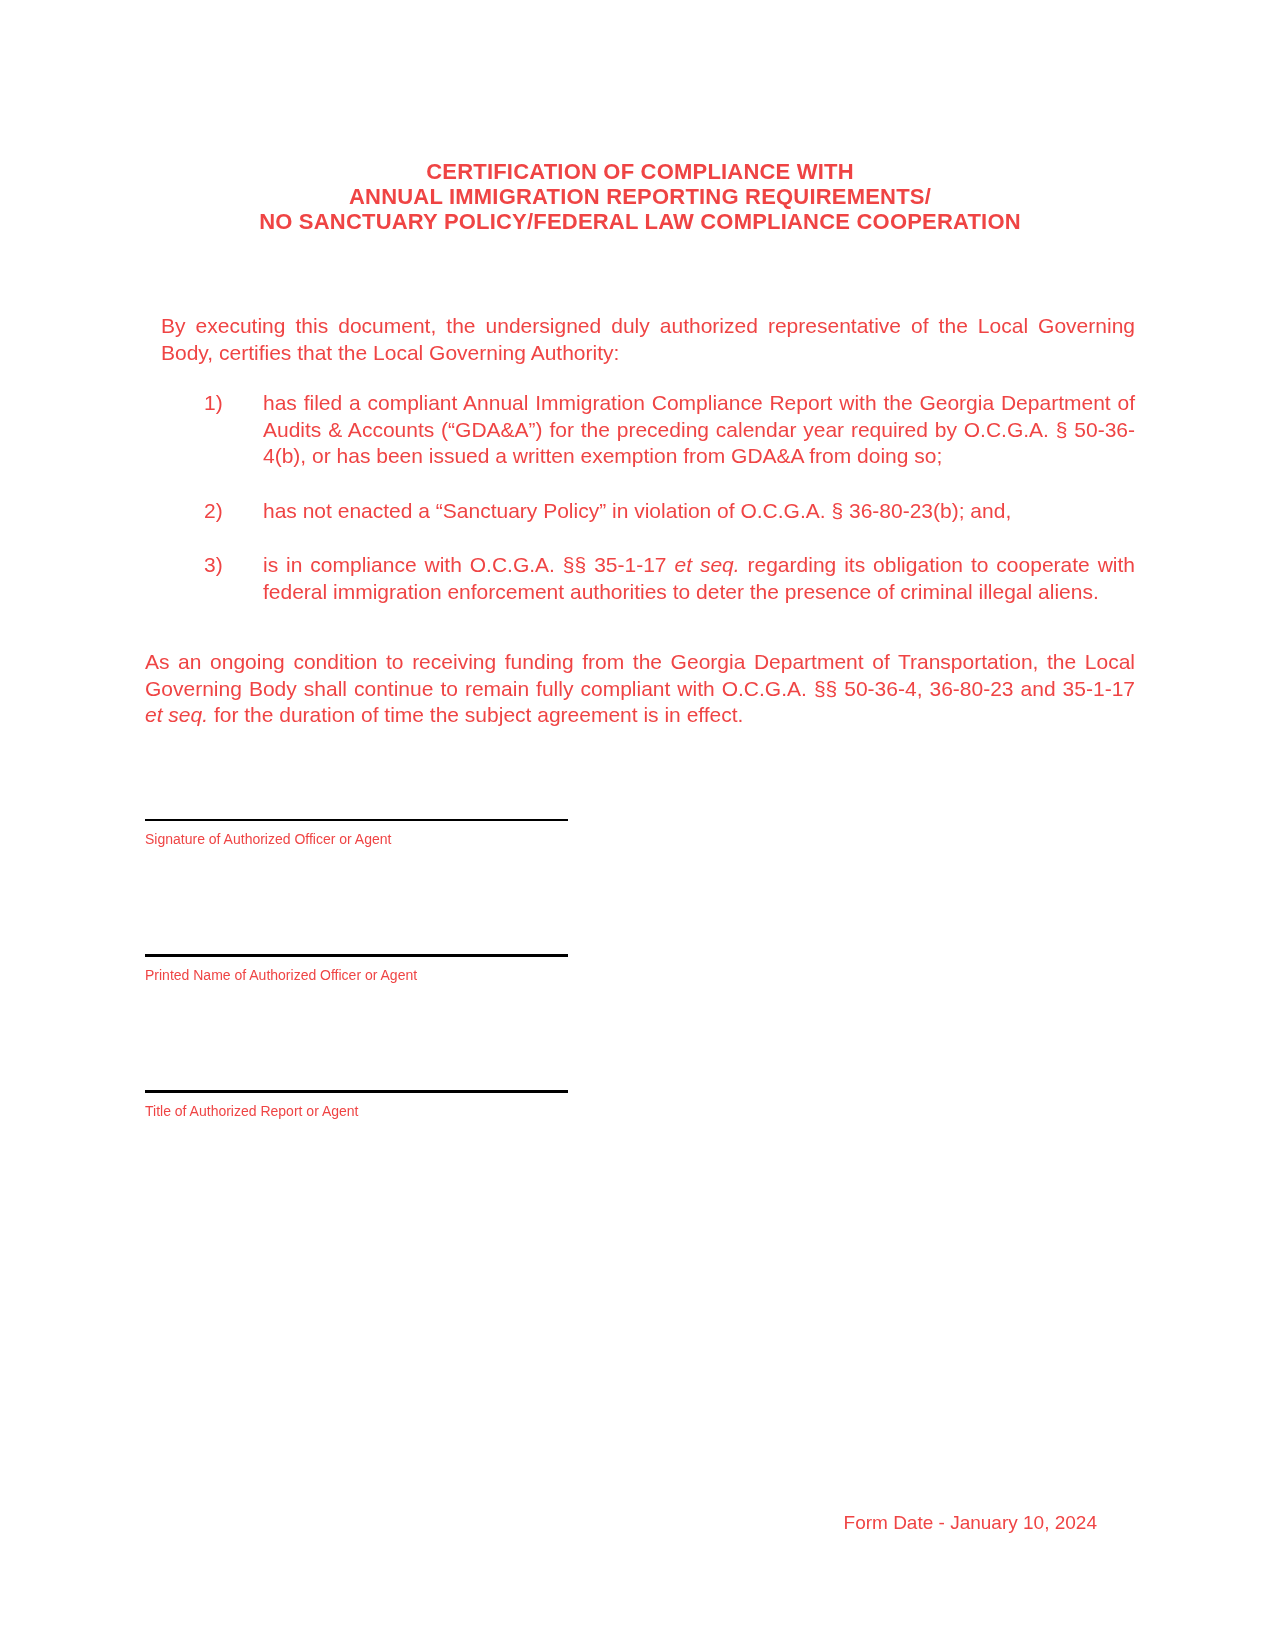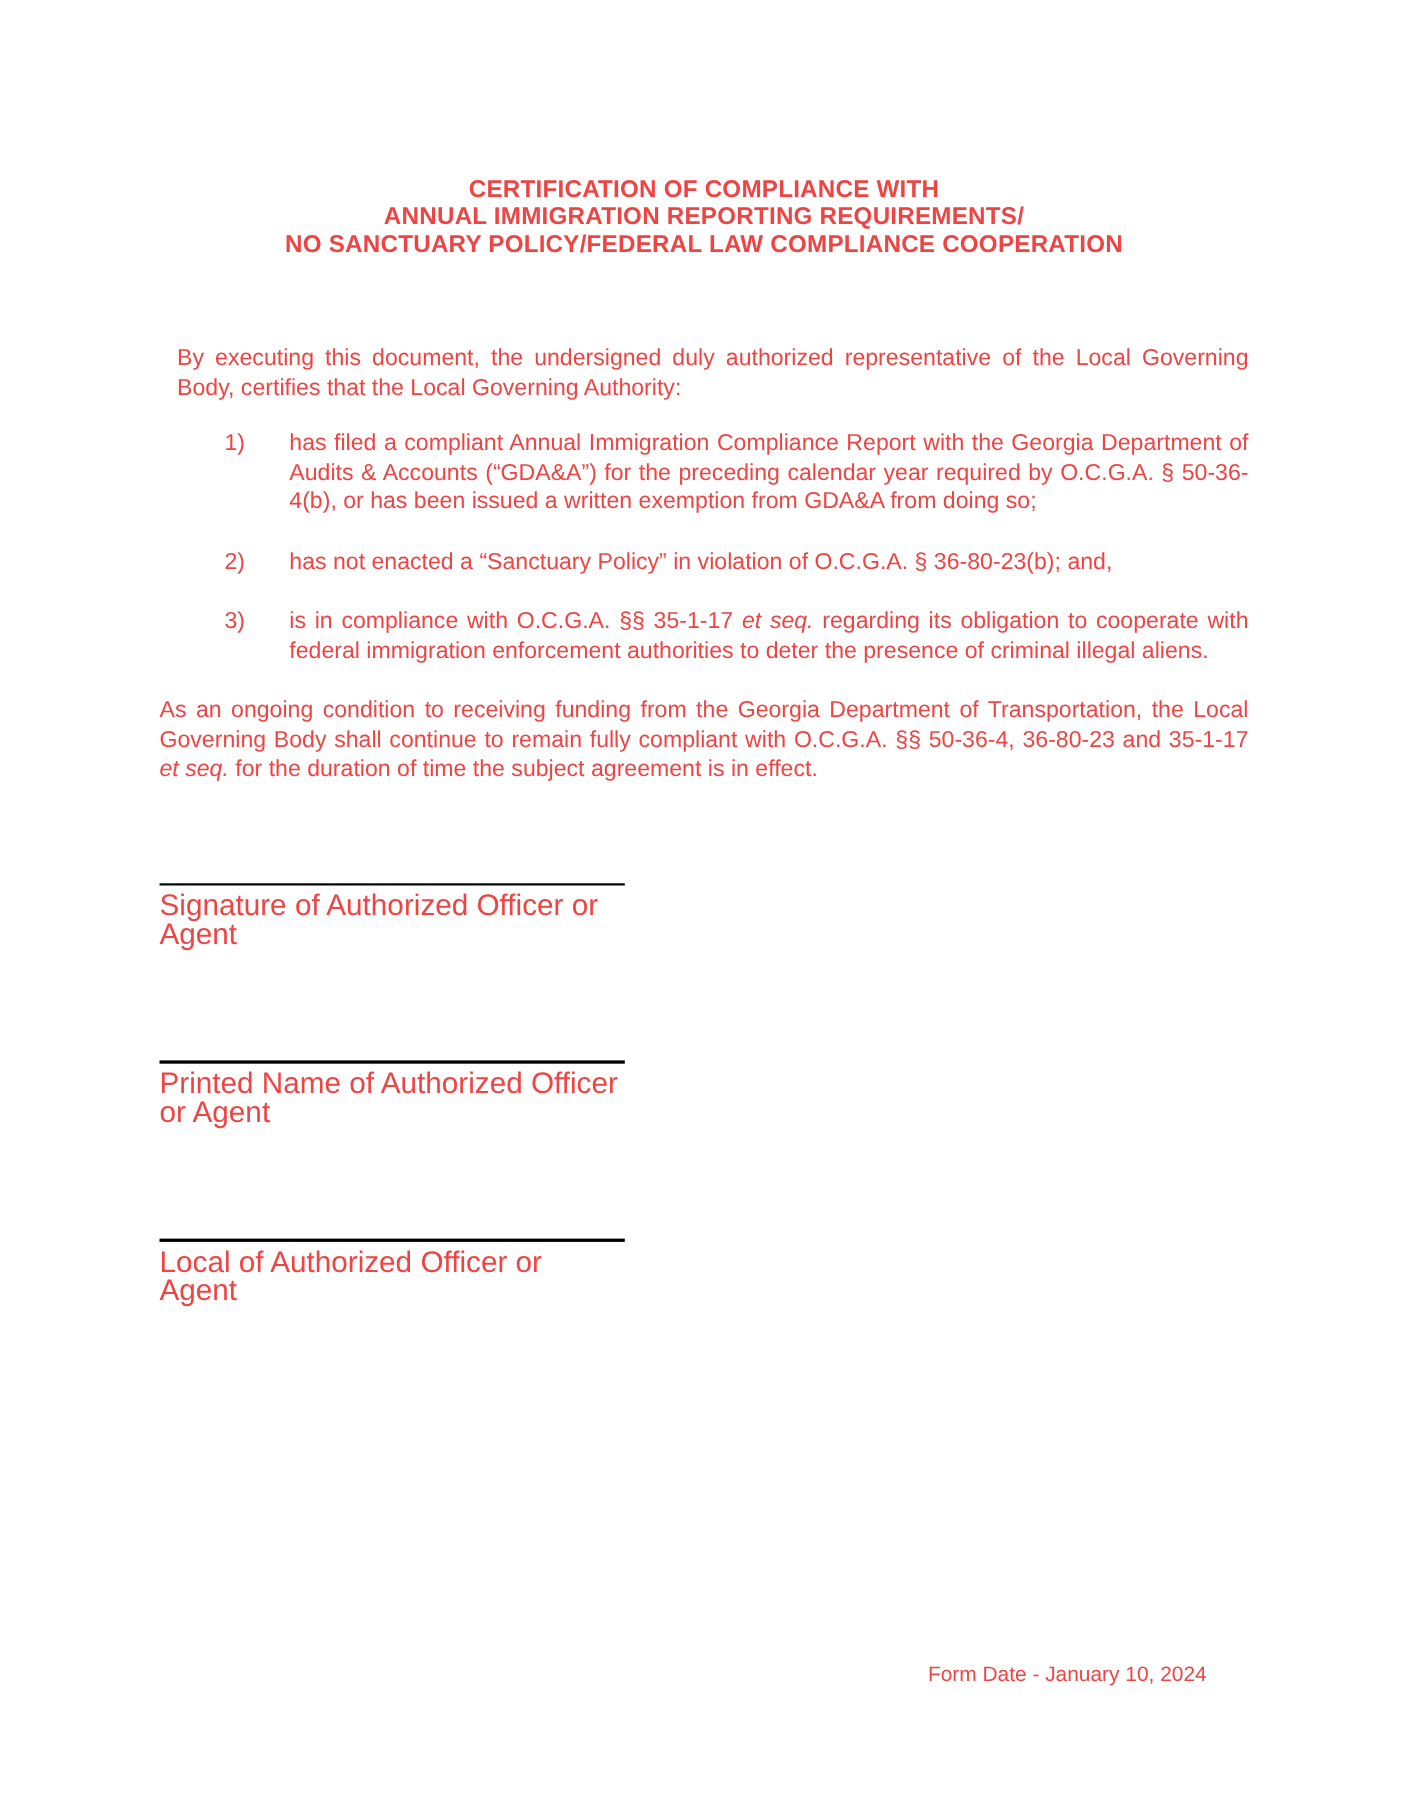--- a/index.html
+++ b/index.html
@@ -28,28 +28,28 @@
   .body-text { font-size:21px; line-height:26.5px; }
 
   .intro { margin:79px 0 0 16px; text-align:justify; }
 
   .list { margin-top:24px; }
   .list-item { display:flex; margin-left:59px; margin-bottom:28px; }
   .list-item:last-child { margin-bottom:0; }
   .marker { flex:0 0 59px; }
   .item-text { flex:1; text-align:justify; }
 
-  .closing { margin:28px 0 0 0; text-align:justify; }
+  .closing { margin:44px 0 0 0; text-align:justify; }
 
   .sig-section { margin-top:90px; }
   .sig-block { width:423px; margin-bottom:102px; }
   .sig-block:last-child { margin-bottom:0; }
   .sig-line { height:3px; background:#000000; }
   .sig-block:first-child .sig-line { height:2px; }
-  .sig-label { margin:5px 0 0 0; font-size:27px; line-height:26px; }
+  .sig-label { margin:5px 0 0 0; font-size:14px; line-height:26px; }
 
   .footer {
     position:absolute;
     top:1511px; right:178px;
     font-size:19px;
     line-height:24px;
   }
   em { font-style:italic; }
 </style>
 </head>
@@ -87,20 +87,20 @@
       <div class="sig-block">
         <div class="sig-line"></div>
         <p class="sig-label">Signature of Authorized Officer or Agent</p>
       </div>
       <div class="sig-block">
         <div class="sig-line"></div>
         <p class="sig-label">Printed Name of Authorized Officer or Agent</p>
       </div>
       <div class="sig-block">
         <div class="sig-line"></div>
-        <p class="sig-label">Local of Authorized Officer or Agent</p>
+        <p class="sig-label">Title of Authorized Report or Agent</p>
       </div>
     </div>
 
   </div>
 
   <div class="footer">Form Date - January 10, 2024</div>
 </div>
 
 </body></html>

